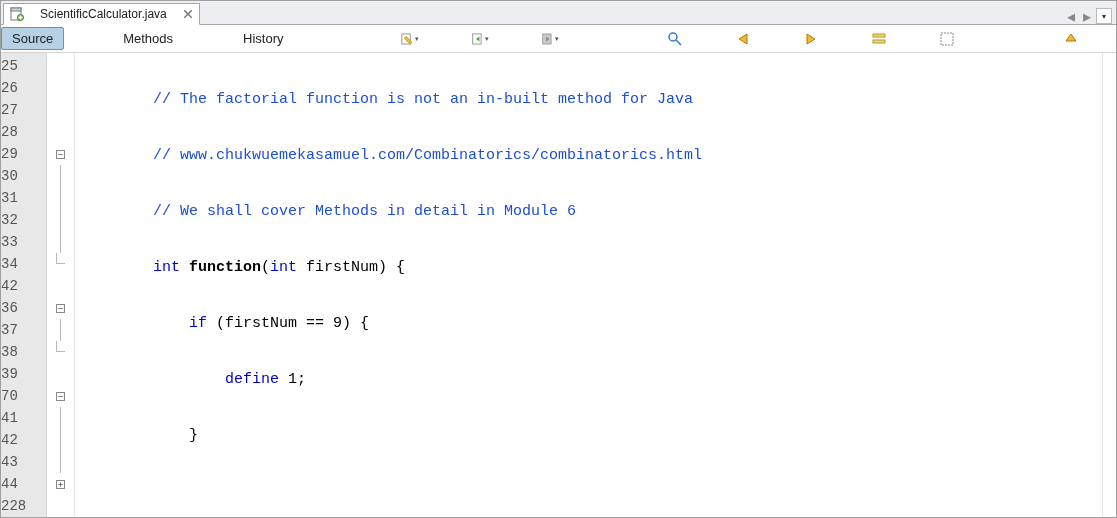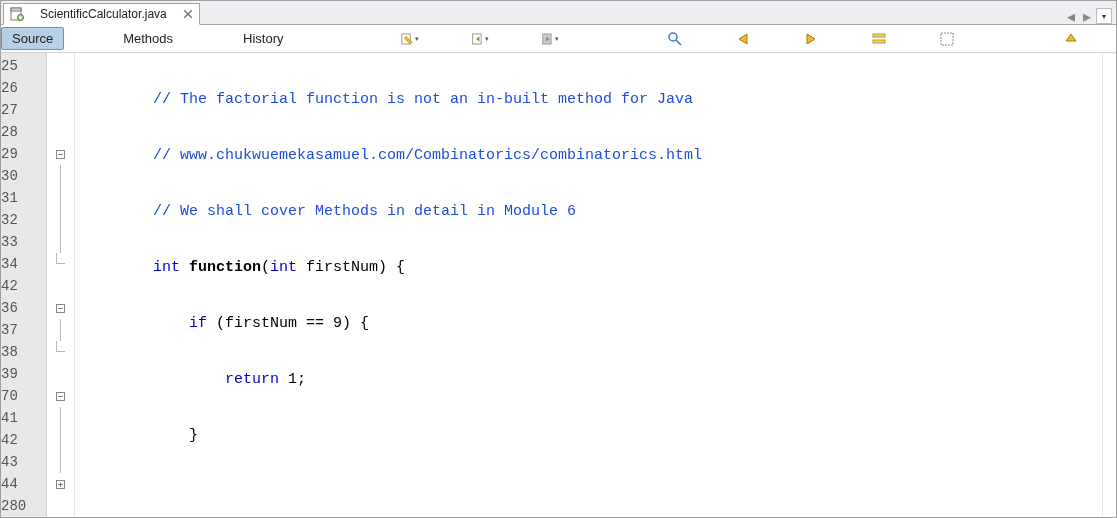--- a/index.html
+++ b/index.html
@@ -213,21 +213,21 @@
       <div>42</div>
       <div>36</div>
       <div>37</div>
       <div>38</div>
       <div>39</div>
       <div>70</div>
       <div>41</div>
       <div>42</div>
       <div>43</div>
       <div>44</div>
-      <div>280</div>
+      <div>228</div>
     </div>
 
     <div class="foldcol">
       <div></div>
         <div></div>
         <div></div>
         <div></div>
       <div>
           <span class="fold-box">−</span>
         </div>
@@ -274,21 +274,21 @@
         </div>
       <div></div>
     </div>
 
     <div class="code">
       <div class="code-line"><span class="indent"></span><span class="indent"></span><span class="cmG">// The factorial function is not an in-built method for Java</span></div>
       <div class="code-line"><span class="indent"></span><span class="indent"></span><span class="cmG">// www.chukwuemekasamuel.com/Combinatorics/combinatorics.html</span></div>
       <div class="code-line"><span class="indent"></span><span class="indent"></span><span class="cmG">// We shall cover Methods in detail in Module 6</span></div>
       <div class="code-line"><span class="indent"></span><span class="indent"></span><span class="kw">int</span> <span class="bold">function</span>(<span class="kw">int</span><span> firstNum) {</span></div>
       <div class="code-line"><span class="indent"></span><span class="indent"></span><span class="indent"></span><span class="kw">if</span><span> (firstNum == 9) {</span></div>
-      <div class="code-line"><span class="indent"></span><span class="indent"></span><span class="indent"></span><span class="indent"></span><span class="kw">return</span><span> 1;</span></div>
+      <div class="code-line"><span class="indent"></span><span class="indent"></span><span class="indent"></span><span class="indent"></span><span class="kw">define</span><span> 1;</span></div>
       <div class="code-line"><span class="indent"></span><span class="indent"></span><span class="indent"></span><span>}</span></div>
       
       
       
       
       
       
       
       
       

